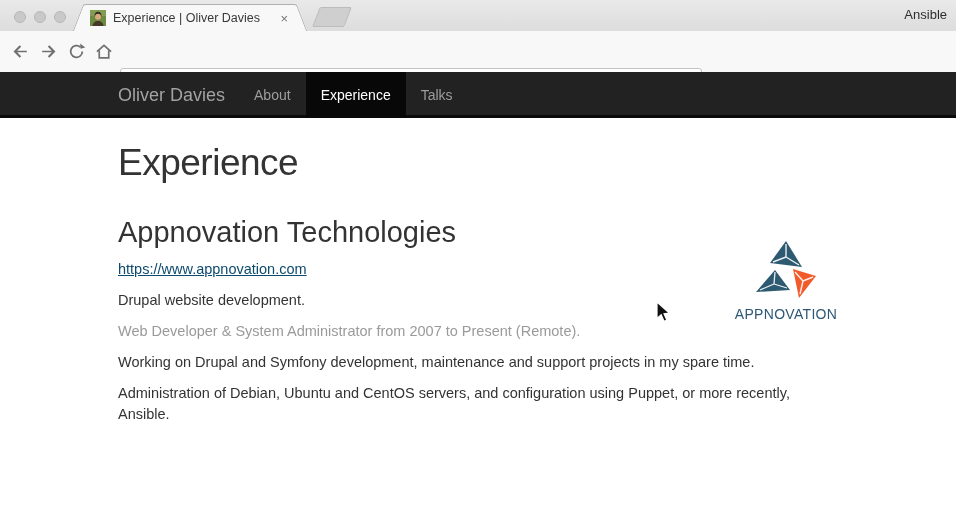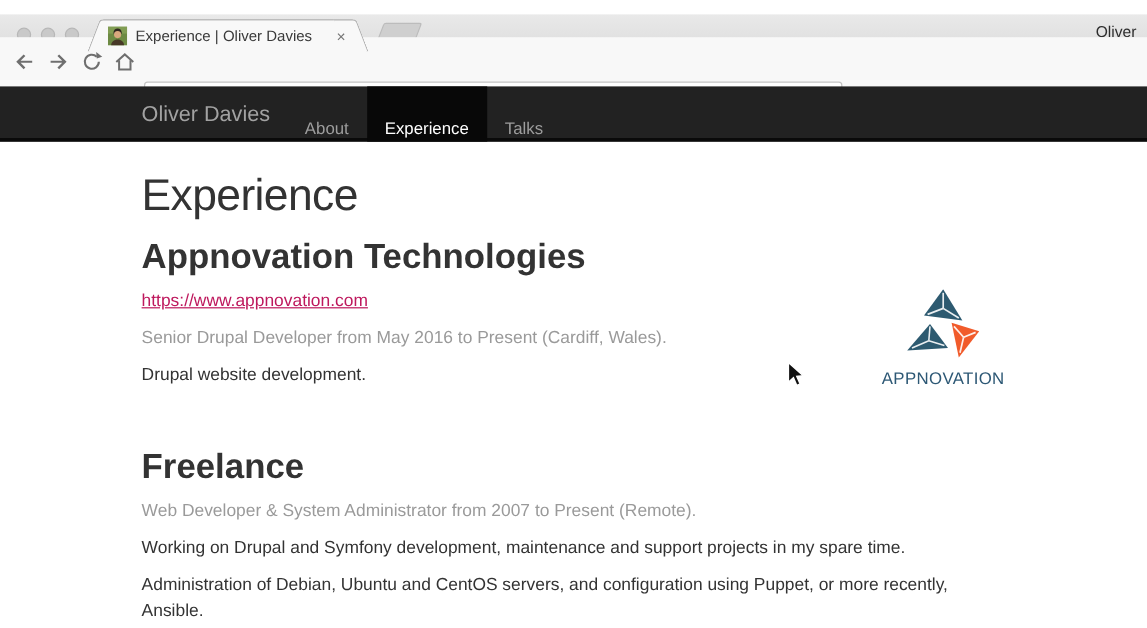--- a/index.html
+++ b/index.html
@@ -4,21 +4,21 @@
 <style>
   * { box-sizing: border-box; }
   html,body { margin:0; padding:0; }
   body {
     width:956px; height:523px; position:relative; overflow:hidden;
     font-family:"Liberation Sans", sans-serif; background:#fff;
   }
 
   
   .titlebar {
-    position:absolute; top:12px; left:0; right:0; height:44px;
+    position:absolute; top:0; left:0; right:0; height:44px;
     background:linear-gradient(#e9e9e9,#d8d8d8);
     border-bottom:1px solid #b4b4b4;
   }
   .traffic { position:absolute; top:11px; left:14px; display:flex; gap:8px; }
   .light { width:12px; height:12px; border-radius:50%; background:#c9c9c9; border:1px solid #b7b7b7; }
 
   .tab {
     position:absolute; left:86px; top:4px; width:208px; height:27px;
     background:#f8f8f8; border-top:1px solid #b0b0b0; z-index:3;
   }
@@ -74,31 +74,31 @@
   .ext-yellow::after { content:""; position:absolute; left:3px; top:8px; width:6px; height:2px; background:#fff; opacity:.85; }
   .menu-dots { margin-left:8px; }
 
   
   .site-navbar {
     position:absolute; top:72px; left:0; right:0; height:46px;
     background:#222; border-bottom:3px solid #0a0a0a;
   }
   .site-navbar-inner { width:750px; margin:0 auto; padding:0 15px; display:flex; height:46px; }
   .brand { color:#a2a2a2; font-size:18px; line-height:46px; margin-right:14px; cursor:pointer; }
-  .nav-item { padding:12px 15px; line-height:46px; font-size:14px; color:#9d9d9d; cursor:pointer; }
+  .nav-item { padding:0 15px; line-height:46px; font-size:14px; color:#9d9d9d; cursor:pointer; }
   .nav-item.active { background:#080808; color:#fff; }
 
   
   .page { position:absolute; top:121px; left:0; right:0; bottom:0; background:#fff; }
   .container { width:750px; margin:0 auto; padding:0 15px; position:relative; color:#333; }
   h1.page-title { font-size:37px; font-weight:500; margin:21px 0 10px; letter-spacing:-0.5px; }
-  h2.section-heading { font-size:29px; font-weight:700; margin:14px 0 10px; }
+  h2.section-heading { font-size:29px; font-weight:400; margin:32px 0 10px; }
   .section-freelance h2.section-heading { margin-top:49px; }
   p { font-size:14.5px; line-height:1.45; margin:0 0 10px; }
-  .site-link { color:#be185d; text-decoration:underline; font-size:14.5px; cursor:pointer; }
+  .site-link { color:#0c4a6e; text-decoration:underline; font-size:14.5px; cursor:pointer; }
   .muted { color:#9a9a9a; }
 
   .appnovation-logo { position:absolute; top:99px; left:623px; width:120px; text-align:center; }
   .logo-text { font-size:14px; font-weight:normal; color:#2d5875; letter-spacing:0.3px; margin-top:3px; }
 
   .cursor { position:absolute; left:656px; top:301px; z-index:20; pointer-events:none; }
 </style>
 </head>
 <body>
 
@@ -120,21 +120,21 @@
             <path d="M4.6 5.2c0-2.1 1.5-3.4 3.4-3.4s3.4 1.3 3.4 3.4c0 .6-.1 1-.3 1.4H4.9c-.2-.4-.3-.8-.3-1.4z" fill="#2f2720"></path>
             <circle cx="8" cy="6.8" r="3" fill="#d9a87e"></circle>
             <path d="M2.6 16c0-3 2.4-5 5.4-5s5.4 2 5.4 5z" fill="#473827"></path>
           </svg>
         </span>
         <span class="tab-title">Experience | Oliver Davies</span>
         <span class="tab-close">×</span>
       </div>
     </div>
     <div class="newtab"></div>
-    <div class="profile-name">Oliver</div>
+    <div class="profile-name">Ansible</div>
   </div>
 
   <div class="toolbar">
     <div class="navbtns">
       <span class="navbtn">
         <svg width="19" height="19" viewBox="0 0 24 24" fill="#6f6f6f">
             <path d="M20 11H7.8l5-5L11 4.2 3.2 12l7.8 7.8 1.8-1.8-5-5H20z"></path>
           </svg>
       </span>
       <span class="navbtn">
@@ -243,26 +243,24 @@
     </div>
   </div>
 
   <div class="page">
     <div class="container">
       <h1 class="page-title">Experience</h1>
 
       <div class="section-appnovation">
         <h2 class="section-heading">Appnovation Technologies</h2>
         <p><a class="site-link">https://www.appnovation.com</a></p>
-        <p class="muted">Senior Drupal Developer from May 2016 to Present (Cardiff, Wales).</p>
         <p>Drupal website development.</p>
       </div>
 
       <div class="section-freelance">
-        <h2 class="section-heading">Freelance</h2>
         <p class="muted">Web Developer &amp; System Administrator from 2007 to Present (Remote).</p>
         <p>Working on Drupal and Symfony development, maintenance and support projects in my spare time.</p>
         <p>Administration of Debian, Ubuntu and CentOS servers, and configuration using Puppet, or more recently, Ansible.</p>
       </div>
 
       <div class="appnovation-logo">
         <svg width="62" height="58" viewBox="0 0 62 58">
 
           <polygon points="31,0 47,26 15,22" fill="#2d5a70"></polygon>
           <g stroke="#fff" stroke-width="1.4" opacity="0.9">

